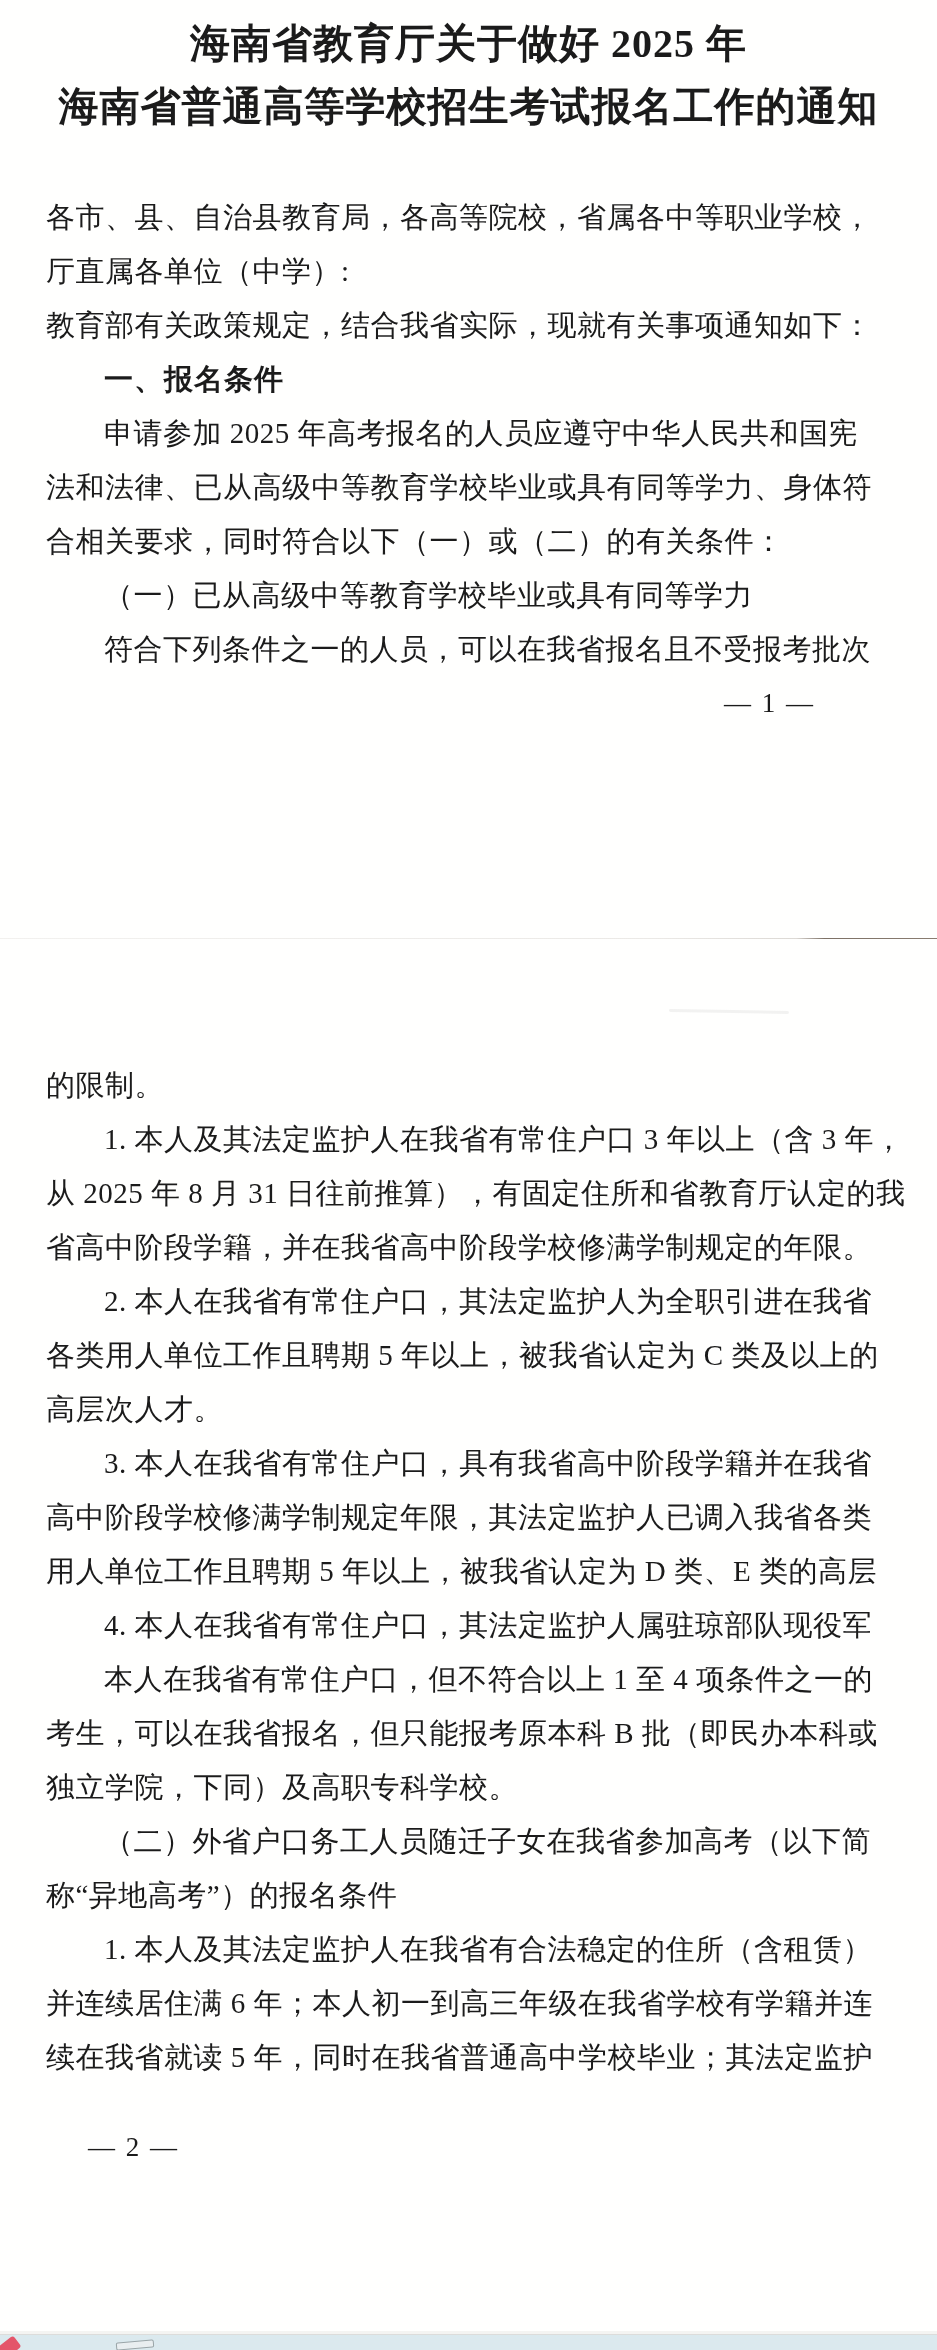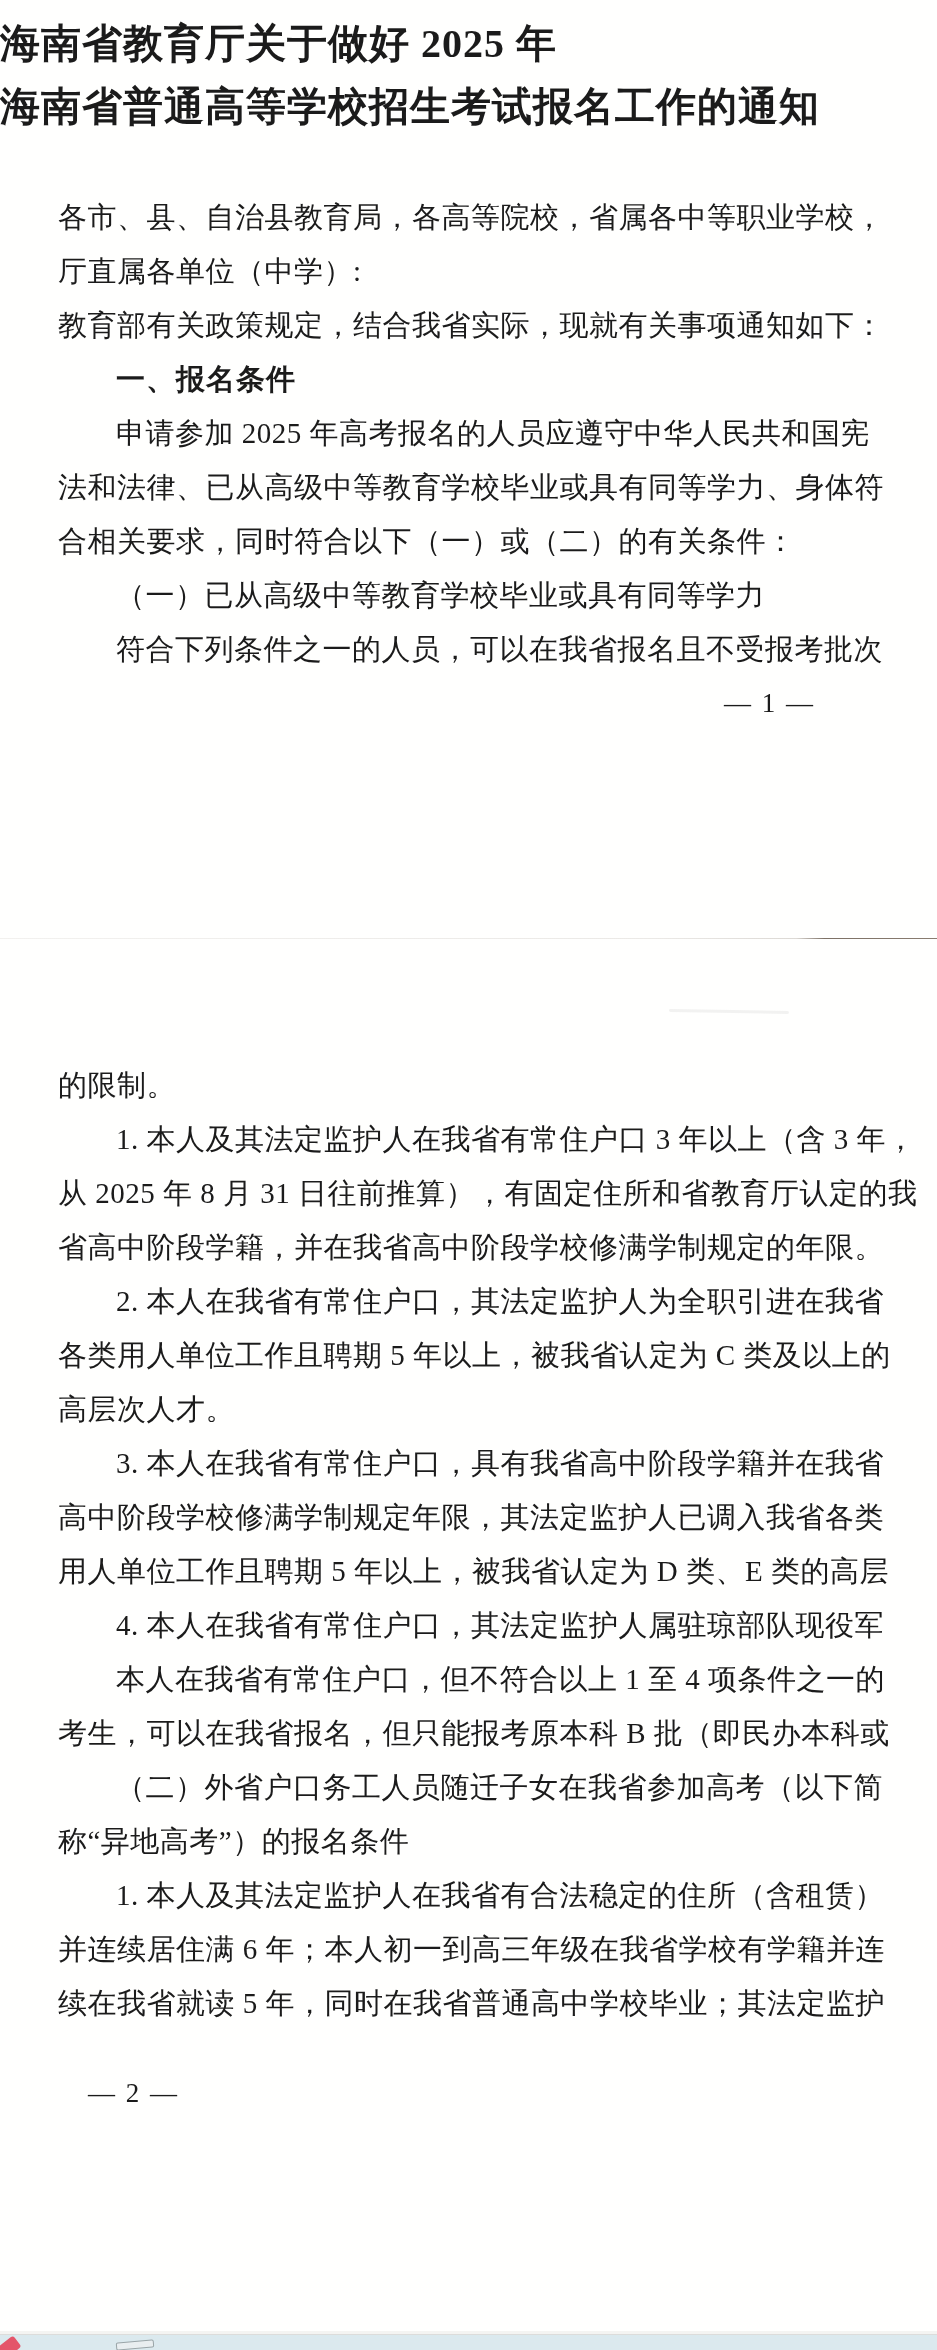--- a/index.html
+++ b/index.html
@@ -18,25 +18,26 @@
   }
   .page { position: relative; overflow: hidden; }
   .page1 { height: 938px; }
   .page2 { height: 1412px; }
 
   .title-block { padding-top: 12px; }
   .title-line {
     font-size: 40px;
     font-weight: 700;
     line-height: 63px;
+    text-align: center;
     letter-spacing: 1px;
     white-space: nowrap;
   }
 
-  .lines { display: block; margin-left: 12px; }
+  .lines { display: block; }
   .lines-p1 { margin-top: 52px; }
   .lines-p2 { padding-top: 120px; }
 
   .line {
     font-size: 29px;
     line-height: 54px;
     padding-left: 46px;
     padding-right: 30px;
     white-space: nowrap;
     letter-spacing: 0.5px;
@@ -141,20 +142,21 @@
         <div class="line body">省高中阶段学籍，并在我省高中阶段学校修满学制规定的年限。</div>
         <div class="line indent">2. 本人在我省有常住户口，其法定监护人为全职引进在我省</div>
         <div class="line body">各类用人单位工作且聘期 5 年以上，被我省认定为 C 类及以上的</div>
         <div class="line body">高层次人才。</div>
         <div class="line indent">3. 本人在我省有常住户口，具有我省高中阶段学籍并在我省</div>
         <div class="line body">高中阶段学校修满学制规定年限，其法定监护人已调入我省各类</div>
         <div class="line body">用人单位工作且聘期 5 年以上，被我省认定为 D 类、E 类的高层</div>
         <div class="line indent">4. 本人在我省有常住户口，其法定监护人属驻琼部队现役军</div>
         <div class="line indent">本人在我省有常住户口，但不符合以上 1 至 4 项条件之一的</div>
         <div class="line body">考生，可以在我省报名，但只能报考原本科 B 批（即民办本科或</div>
+        <div class="line body">独立学院，下同）及高职专科学校。</div>
         <div class="line indent">（二）外省户口务工人员随迁子女在我省参加高考（以下简</div>
         <div class="line body">称“异地高考”）的报名条件</div>
         <div class="line indent">1. 本人及其法定监护人在我省有合法稳定的住所（含租赁）</div>
         <div class="line body">并连续居住满 6 年；本人初一到高三年级在我省学校有学籍并连</div>
         <div class="line body">续在我省就读 5 年，同时在我省普通高中学校毕业；其法定监护</div>
       </div>
     <div class="pagenum pagenum-2">— 2 —</div>
   </section>
 
   <div class="next-page-strip">

